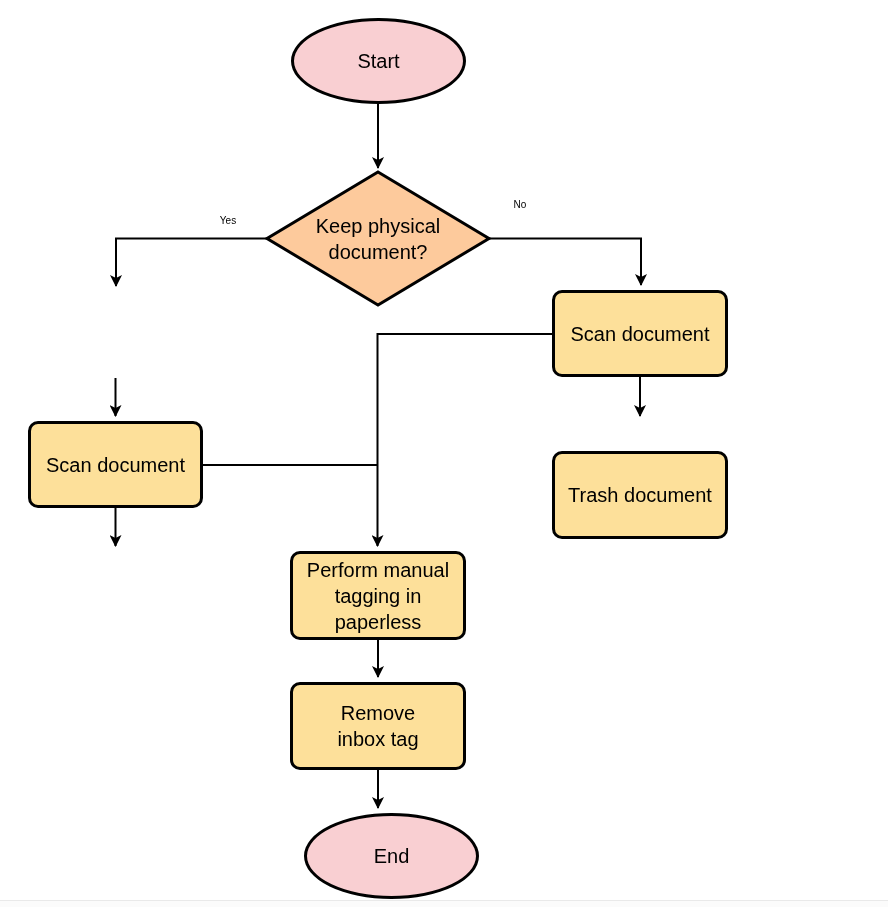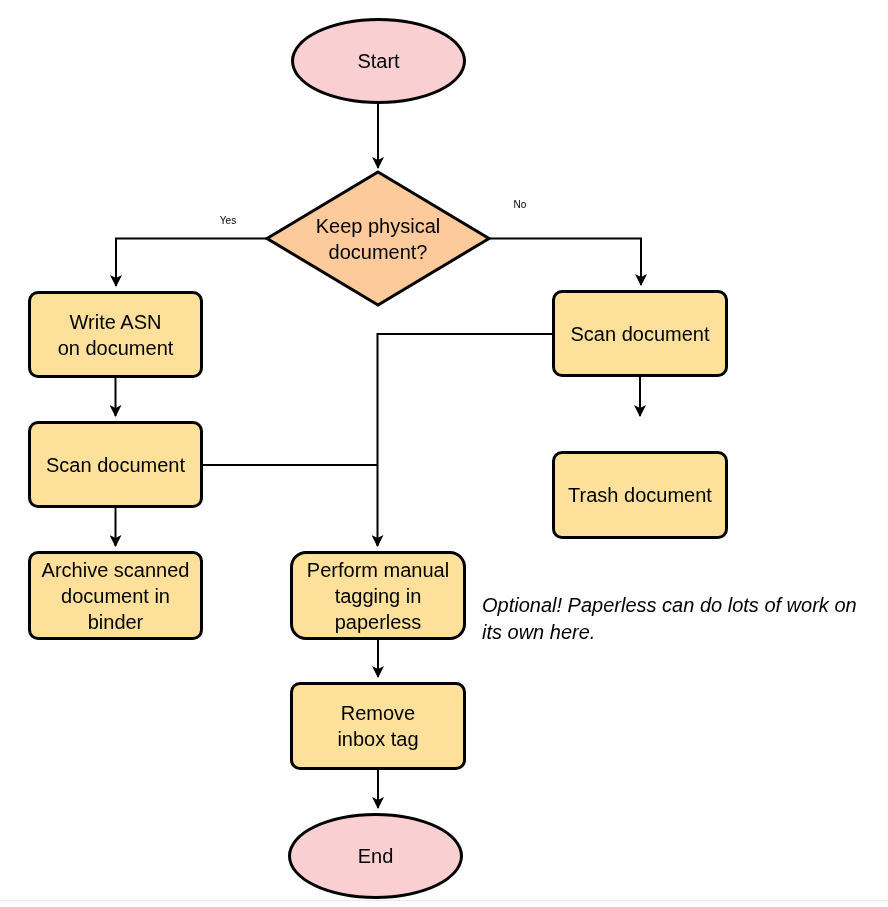--- a/index.html
+++ b/index.html
@@ -70,23 +70,23 @@
   }
 
   
   .n-start        { left: 291px; top: 18px;  width: 175px; height: 86px; }
   .n-decision-txt { left: 267px; top: 172px; width: 222px; height: 133px; }
   .n-write-asn    { left: 28px;  top: 291px; width: 175px; height: 87px; }
   .n-scan-left    { left: 28px;  top: 421px; width: 175px; height: 87px; }
   .n-archive      { left: 28px;  top: 551px; width: 175px; height: 89px; }
   .n-scan-right   { left: 552px; top: 290px; width: 176px; height: 87px; }
   .n-trash        { left: 552px; top: 421px; width: 176px; height: 88px; margin-top: 30px; }
-  .n-tagging      { left: 290px; top: 551px; width: 176px; height: 89px; border-radius: 16px; }
+  .n-tagging      { left: 290px; top: 551px; width: 176px; height: 89px; }
   .n-remove       { left: 290px; top: 682px; width: 176px; height: 88px; }
-  .n-end          { left: 288px; top: 813px; width: 175px; height: 86px; }
+  .n-end          { left: 304px; top: 813px; width: 175px; height: 86px; }
   .l-yes          { left: 204px; top: 212px; width: 48px; }
   .l-no           { left: 500px; top: 196px; width: 40px; }
 </style>
 </head>
 <body>
 
 <div class="canvas">
 
   <svg class="edges" viewBox="0 0 888 907" xmlns="http://www.w3.org/2000/svg">
     <defs>
@@ -112,35 +112,28 @@
   </svg>
 
   <div class="node decision-label n-decision-txt">Keep physical
 document?</div>
 
   <div class="node terminal n-start">Start</div>
 
   <div class="edge-label l-yes">Yes</div>
   <div class="edge-label l-no">No</div>
 
-  <div class="node process n-write-asn">Write ASN
-on document</div>
   <div class="node process n-scan-left">Scan document</div>
-  <div class="node process n-archive">Archive scanned
-document in
-binder</div>
 
   <div class="node process n-scan-right">Scan document</div>
   <div class="node process n-trash">Trash document</div>
 
   <div class="node process n-tagging">Perform manual
 tagging in
 paperless</div>
-  <div class="annotation">Optional! Paperless can do lots of work on
-its own here.</div>
 
   <div class="node process n-remove">Remove
 inbox tag</div>
 
   <div class="node terminal n-end">End</div>
 
   <div class="page-divider"></div>
 
 </div>
 

